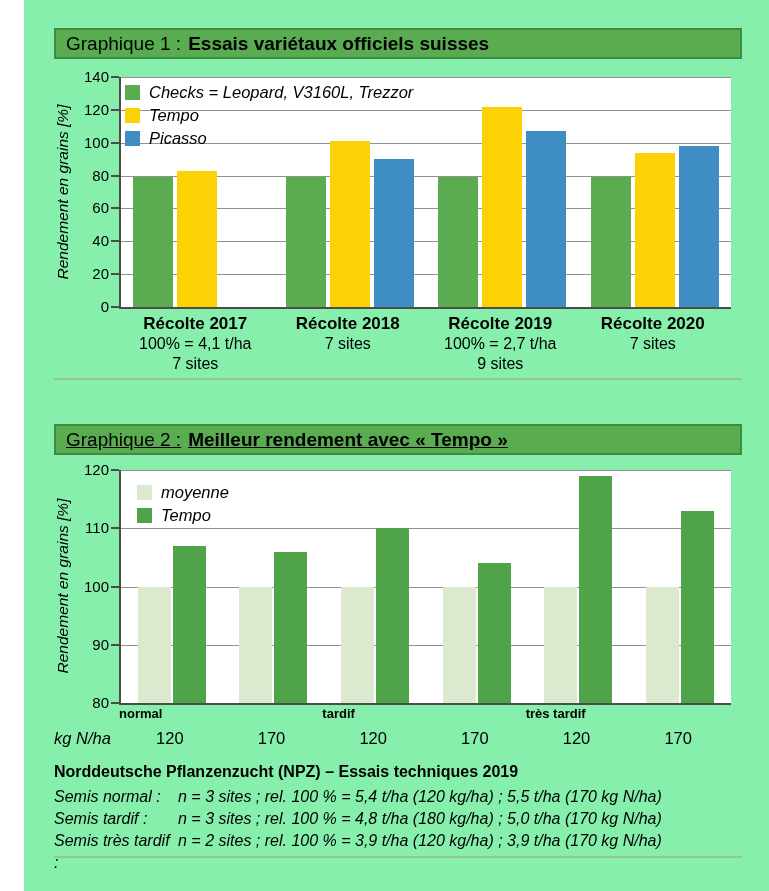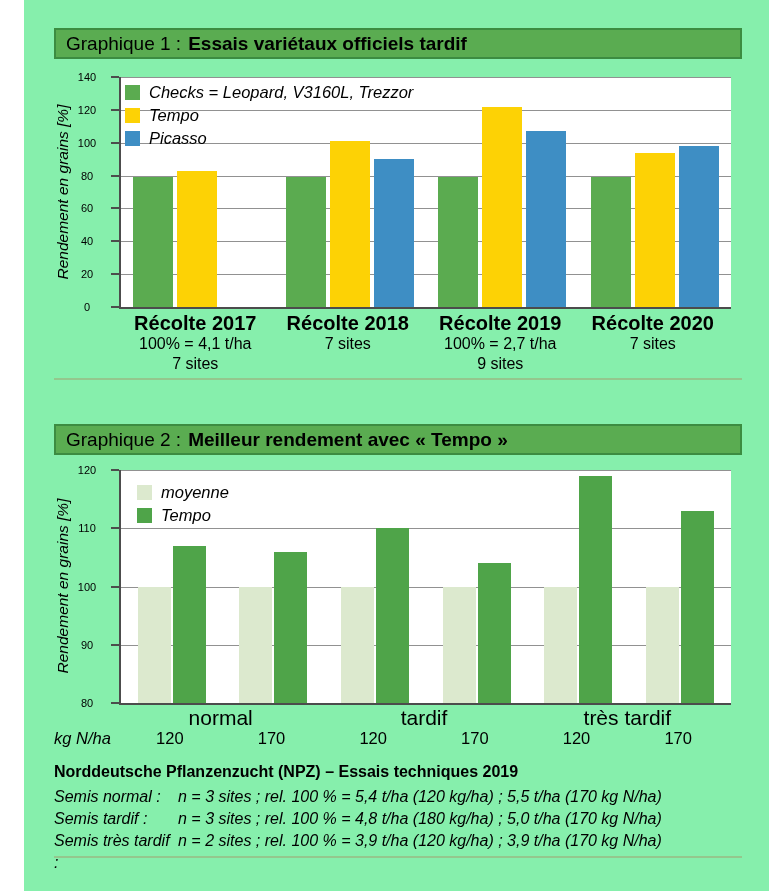--- a/index.html
+++ b/index.html
@@ -15,43 +15,43 @@
   #hdr1{top:28px;} #hdr2{top:424px;}
 
   
   .plot{position:absolute;left:95px;border-left:2px solid #4C4C4C;
         border-bottom:2px solid #4C4C4C;background:#fff;}
   #plot1{top:77px;width:610px;height:230px;}
   #plot2{top:470px;width:610px;height:233px;}
 
   .gridline{position:absolute;left:0;right:0;height:1px;background:#919191;}
   .ytick{position:absolute;left:-10px;width:8px;height:2px;background:#4C4C4C;}
-  .ylab{position:absolute;right:calc(100% + 12px);width:44px;text-align:center;
-        font-size:11px;height:20px;line-height:20px;}
+  .ylab{position:absolute;right:calc(100% + 12px);width:44px;text-align:right;
+        font-size:15px;height:20px;line-height:20px;}
   .slot{position:absolute;bottom:0;height:100%;display:flex;
         align-items:flex-end;justify-content:center;}
   .bar{flex:none;}
   .legend{position:absolute;display:flex;flex-direction:column;gap:4px;z-index:3;}
   .lrow{display:flex;align-items:center;gap:9px;font-style:italic;
         font-size:16.5px;white-space:nowrap;background:transparent;}
   .sw{width:15px;height:15px;flex:none;}
 
   .ytitle{position:absolute;font-style:italic;font-size:15.5px;white-space:nowrap;
           transform:translate(-50%,-50%) rotate(-90deg);}
   #yt1{left:39px;top:192px;} #yt2{left:39px;top:586px;}
 
   
   #cats1{position:absolute;left:95px;top:313px;width:610px;display:flex;}
   .cat{flex:1;text-align:center;}
-  .cat .c1{font-weight:700;font-size:20px;line-height:21px;}
+  .cat .c1{font-weight:700;font-size:17px;line-height:21px;}
   .cat .c2,.cat .c3{font-size:16px;line-height:19.5px;}
 
   
   #groups2{position:absolute;left:95px;top:706px;width:610px;display:flex;}
-  .grp{flex:1;text-align:center;font-weight:400;font-size:21px;}
+  .grp{flex:1;font-weight:700;font-size:13px;}
   #nrow2{position:absolute;left:95px;top:729px;width:610px;display:flex;}
   .nval{flex:1;text-align:center;font-size:16.5px;}
   #kgn{position:absolute;left:30px;top:729px;font-style:italic;font-size:16.5px;}
 
   
   .sep{position:absolute;left:30px;width:688px;height:2px;background:#94C78D;}
   #sep1{top:378px;} #sep2{top:856px;}
 
   
   #ftitle{position:absolute;left:30px;top:763px;font-weight:700;
@@ -61,21 +61,21 @@
   .frow{display:flex;}
   .flabel{width:124px;flex:none;}
 </style>
 </head>
 <body>
 
 <div class="page">
 
   <div class="chart-header" id="hdr1" style="background: rgb(90, 172, 81); border-color: rgb(60, 140, 65);">
     <span class="prefix">Graphique 1 :</span>
-    <span class="title">Essais variétaux officiels tardif</span>
+    <span class="title">Essais variétaux officiels suisses</span>
   </div>
 
   <div class="ytitle" id="yt1">Rendement en grains [%]</div>
   <div class="plot" id="plot1" style="border-left-color: rgb(76, 76, 76); border-bottom-color: rgb(76, 76, 76);">
       <div class="ytick" style="bottom: calc(0% - 1px);"></div>
       <div class="ylab" style="bottom: calc(0% - 10px);">0</div>
       <div class="gridline" style="bottom: calc(14.2857% - 1px); background: rgb(145, 145, 145);"></div>
       <div class="ytick" style="bottom: calc(14.2857% - 1px);"></div>
       <div class="ylab" style="bottom: calc(14.2857% - 10px);">20</div>
       <div class="gridline" style="bottom: calc(28.5714% - 1px); background: rgb(145, 145, 145);"></div>
@@ -147,21 +147,21 @@
         <div class="c3">9 sites</div>
       </div>
       <div class="cat">
         <div class="c1">Récolte 2020</div>
         <div class="c3">7 sites</div>
       </div>
     </div>
 
   <div class="sep" id="sep1" style="background: rgb(148, 199, 141);"></div>
 
-  <div class="chart-header" id="hdr2" style="background: rgb(90, 172, 81); border-color: rgb(60, 140, 65);">
+  <div class="chart-header" id="hdr2" style="background: rgb(90, 172, 81); border-color: rgb(60, 140, 65); text-decoration: underline;">
     <span class="prefix">Graphique 2 :</span>
     <span class="title">Meilleur rendement avec « Tempo »</span>
   </div>
 
   <div class="ytitle" id="yt2">Rendement en grains [%]</div>
   <div class="plot" id="plot2" style="border-left-color: rgb(76, 76, 76); border-bottom-color: rgb(76, 76, 76);">
       <div class="ytick" style="bottom: calc(0% - 1px);"></div>
       <div class="ylab" style="bottom: calc(0% - 10px);">80</div>
       <div class="gridline" style="bottom: calc(25% - 1px); background: rgb(145, 145, 145);"></div>
       <div class="ytick" style="bottom: calc(25% - 1px);"></div>

